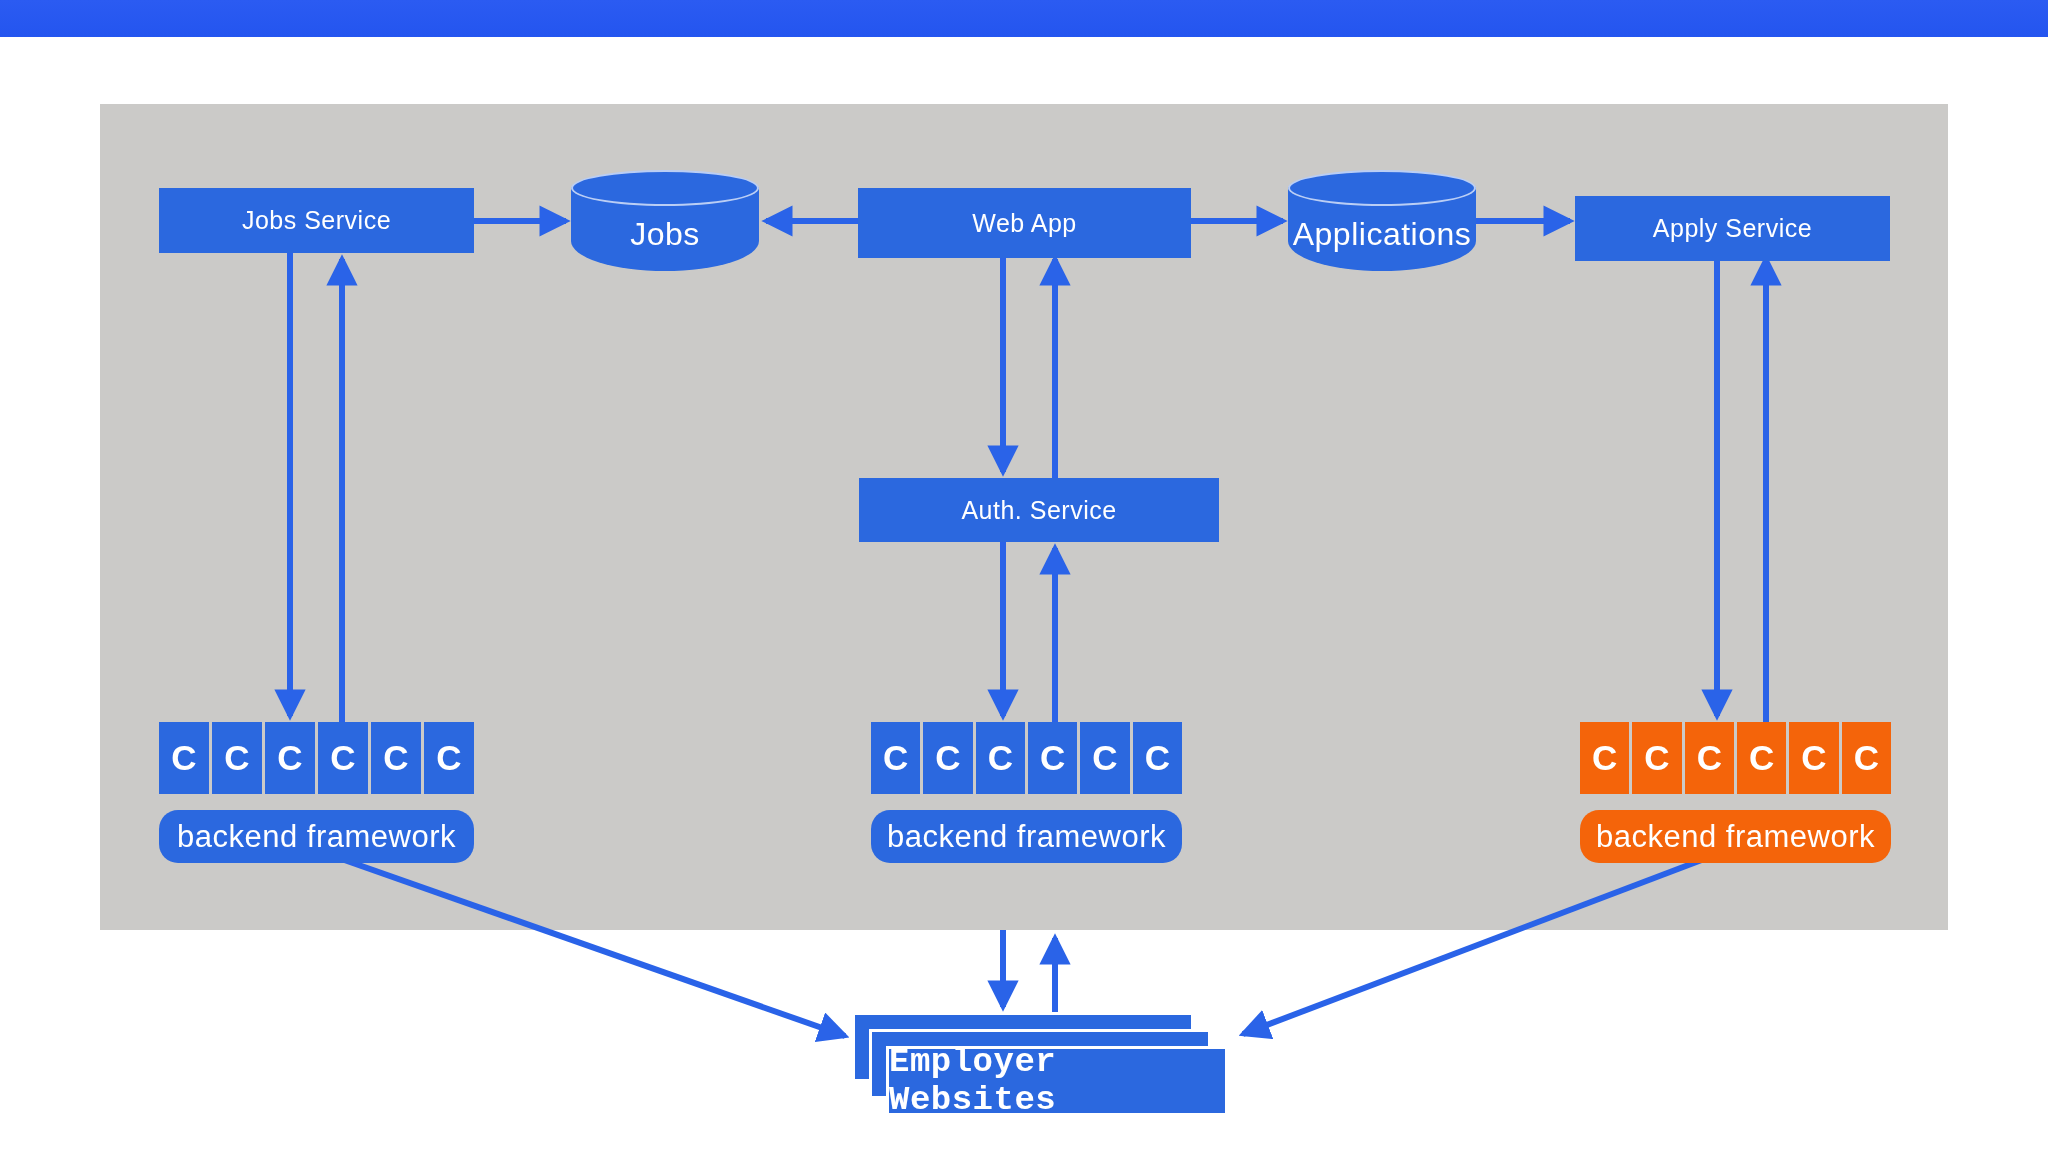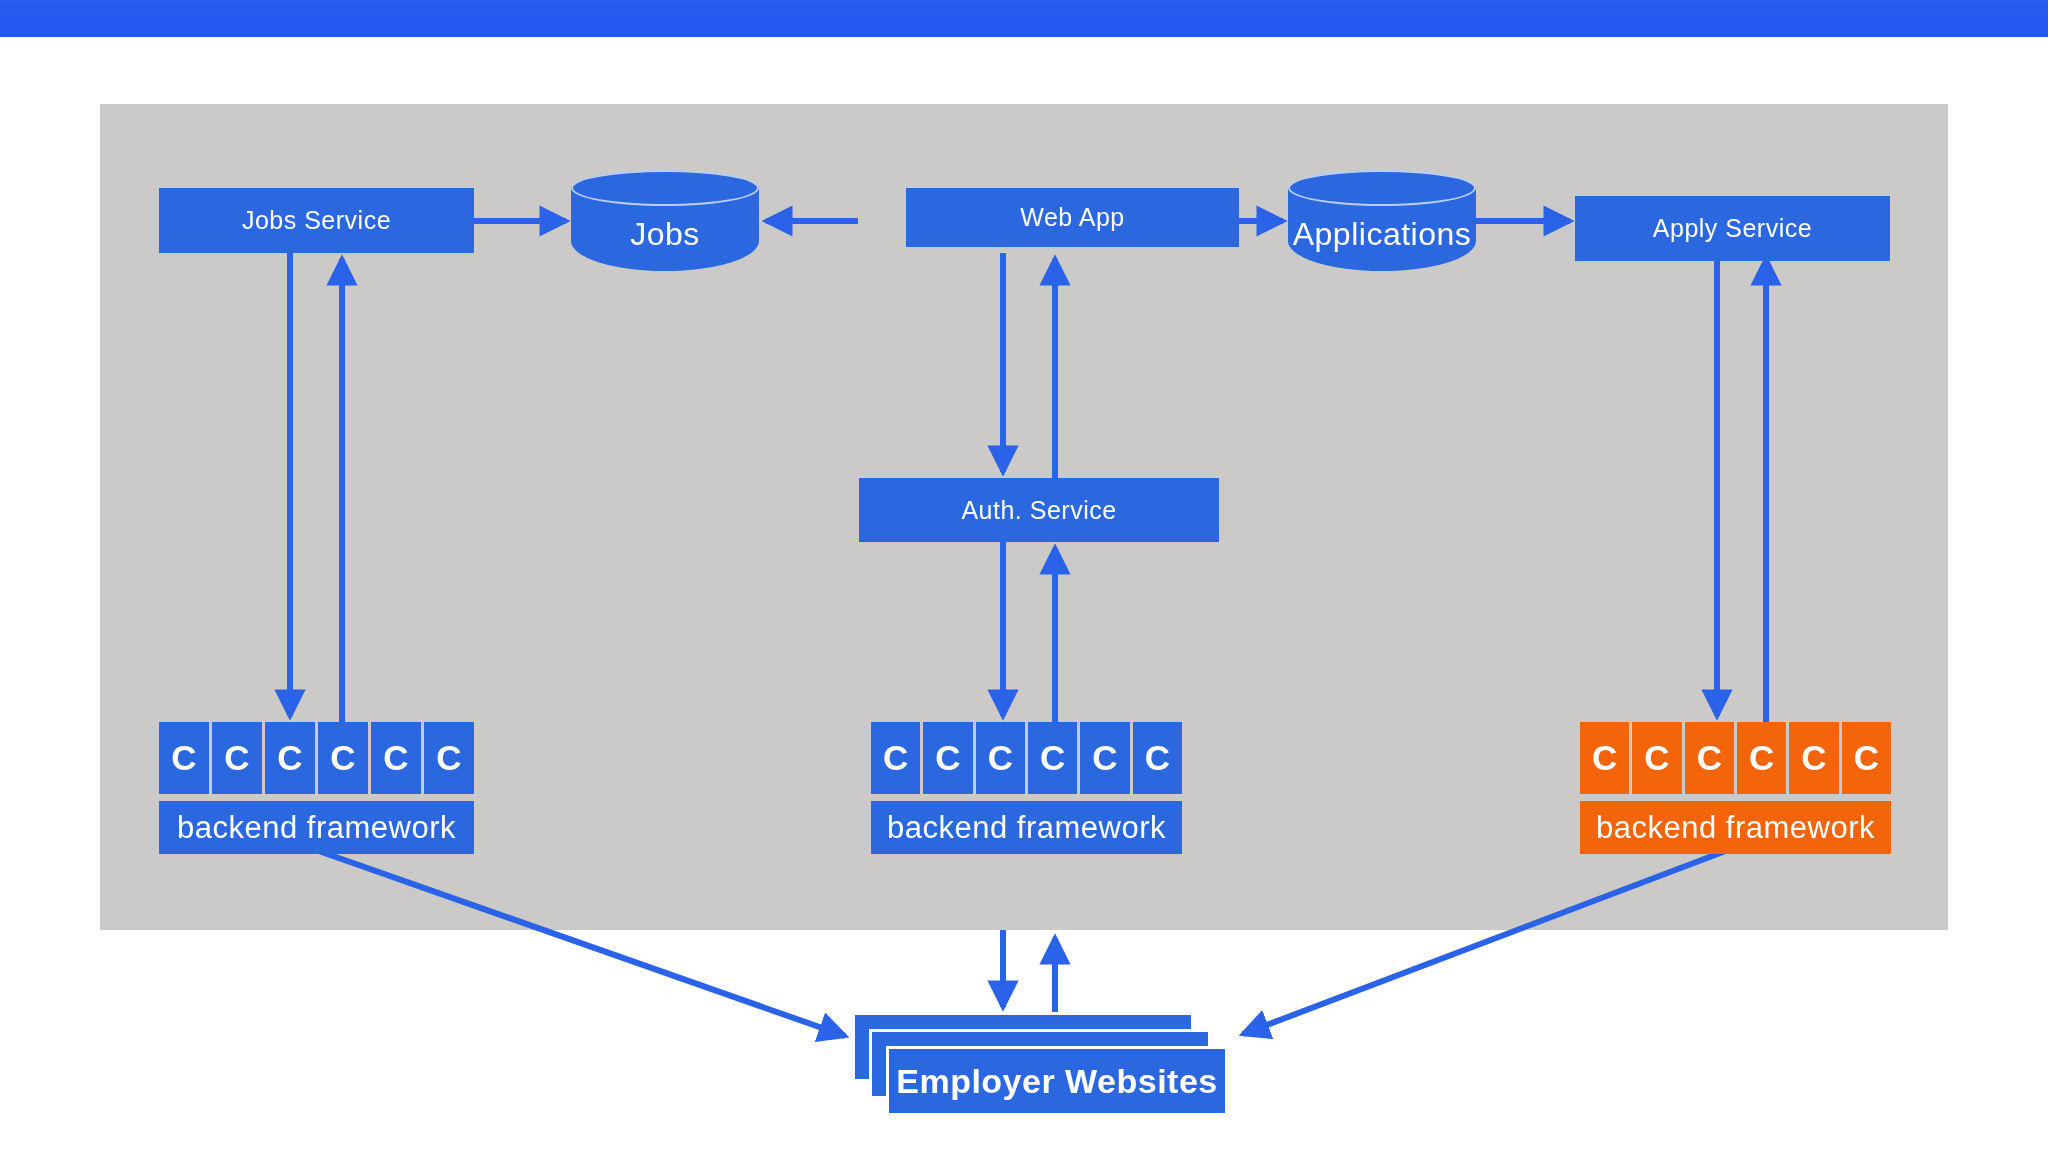--- a/index.html
+++ b/index.html
@@ -26,21 +26,21 @@
     position:absolute;left:100px;top:104px;width:1848px;height:826px;
     background:var(--canvas-gray);
   }
   .node{
     position:absolute;
     display:flex;align-items:center;justify-content:center;
     background:var(--node-blue);color:var(--text-white);
     font-size:25px;letter-spacing:.5px;
   }
   #jobs-service{left:159px;top:188px;width:315px;height:65px;}
-  #web-app{left:858px;top:188px;width:333px;height:59px;margin-left:48px;}
+  #web-app{left:858px;top:188px;width:333px;height:70px;}
   #apply-service{left:1575px;top:196px;width:315px;height:65px;}
   #auth-service{left:859px;top:478px;width:360px;height:64px;}
 
   .cylinder{position:absolute;width:188px;height:101px;}
   #jobs-db{left:571px;top:170px;}
   #applications-db{left:1288px;top:170px;}
   .cyl-body{
     position:absolute;left:0;right:0;top:17px;bottom:0;
     background:var(--node-blue);
     border-radius:0 0 94px 94px / 0 0 30px 30px;
@@ -61,32 +61,33 @@
   #fw-jobs{left:159px;top:722px;}
   #fw-auth{left:871px;top:722px;width:311px;}
   #fw-apply{left:1580px;top:722px;width:311px;}
   .c-row{display:flex;gap:3px;height:72px;}
   .c-cell{
     flex:1;display:flex;align-items:center;justify-content:center;
     background:var(--node-blue);color:var(--text-white);
     font-weight:bold;font-size:35px;
   }
   .fw-label{
-    margin-top:7px;height:53px;
+    margin-top:16px;height:53px;
     display:flex;align-items:center;justify-content:center;
     background:var(--node-blue);color:var(--text-white);
-    font-size:31px;letter-spacing:.5px;
+    font-size:31px;letter-spacing:.5px;border-radius:19px;
   }
   .framework.orange .c-cell,
   .framework.orange .fw-label{background:var(--component-orange);}
 
   .stack-box{
     position:absolute;width:342px;height:70px;
     background:var(--node-blue);
     border:3px solid #fff;
+    font-family:Liberation Mono, monospace;
   }
   #stack-back{left:852px;top:1012px;}
   #stack-mid{left:869px;top:1029px;}
   #stack-front{
     left:886px;top:1046px;
     display:flex;align-items:center;justify-content:center;
     color:var(--text-white);font-weight:bold;font-size:34px;letter-spacing:.5px;
   }
 
   svg.edges{position:absolute;left:0;top:0;width:2048px;height:1152px;pointer-events:none;}

